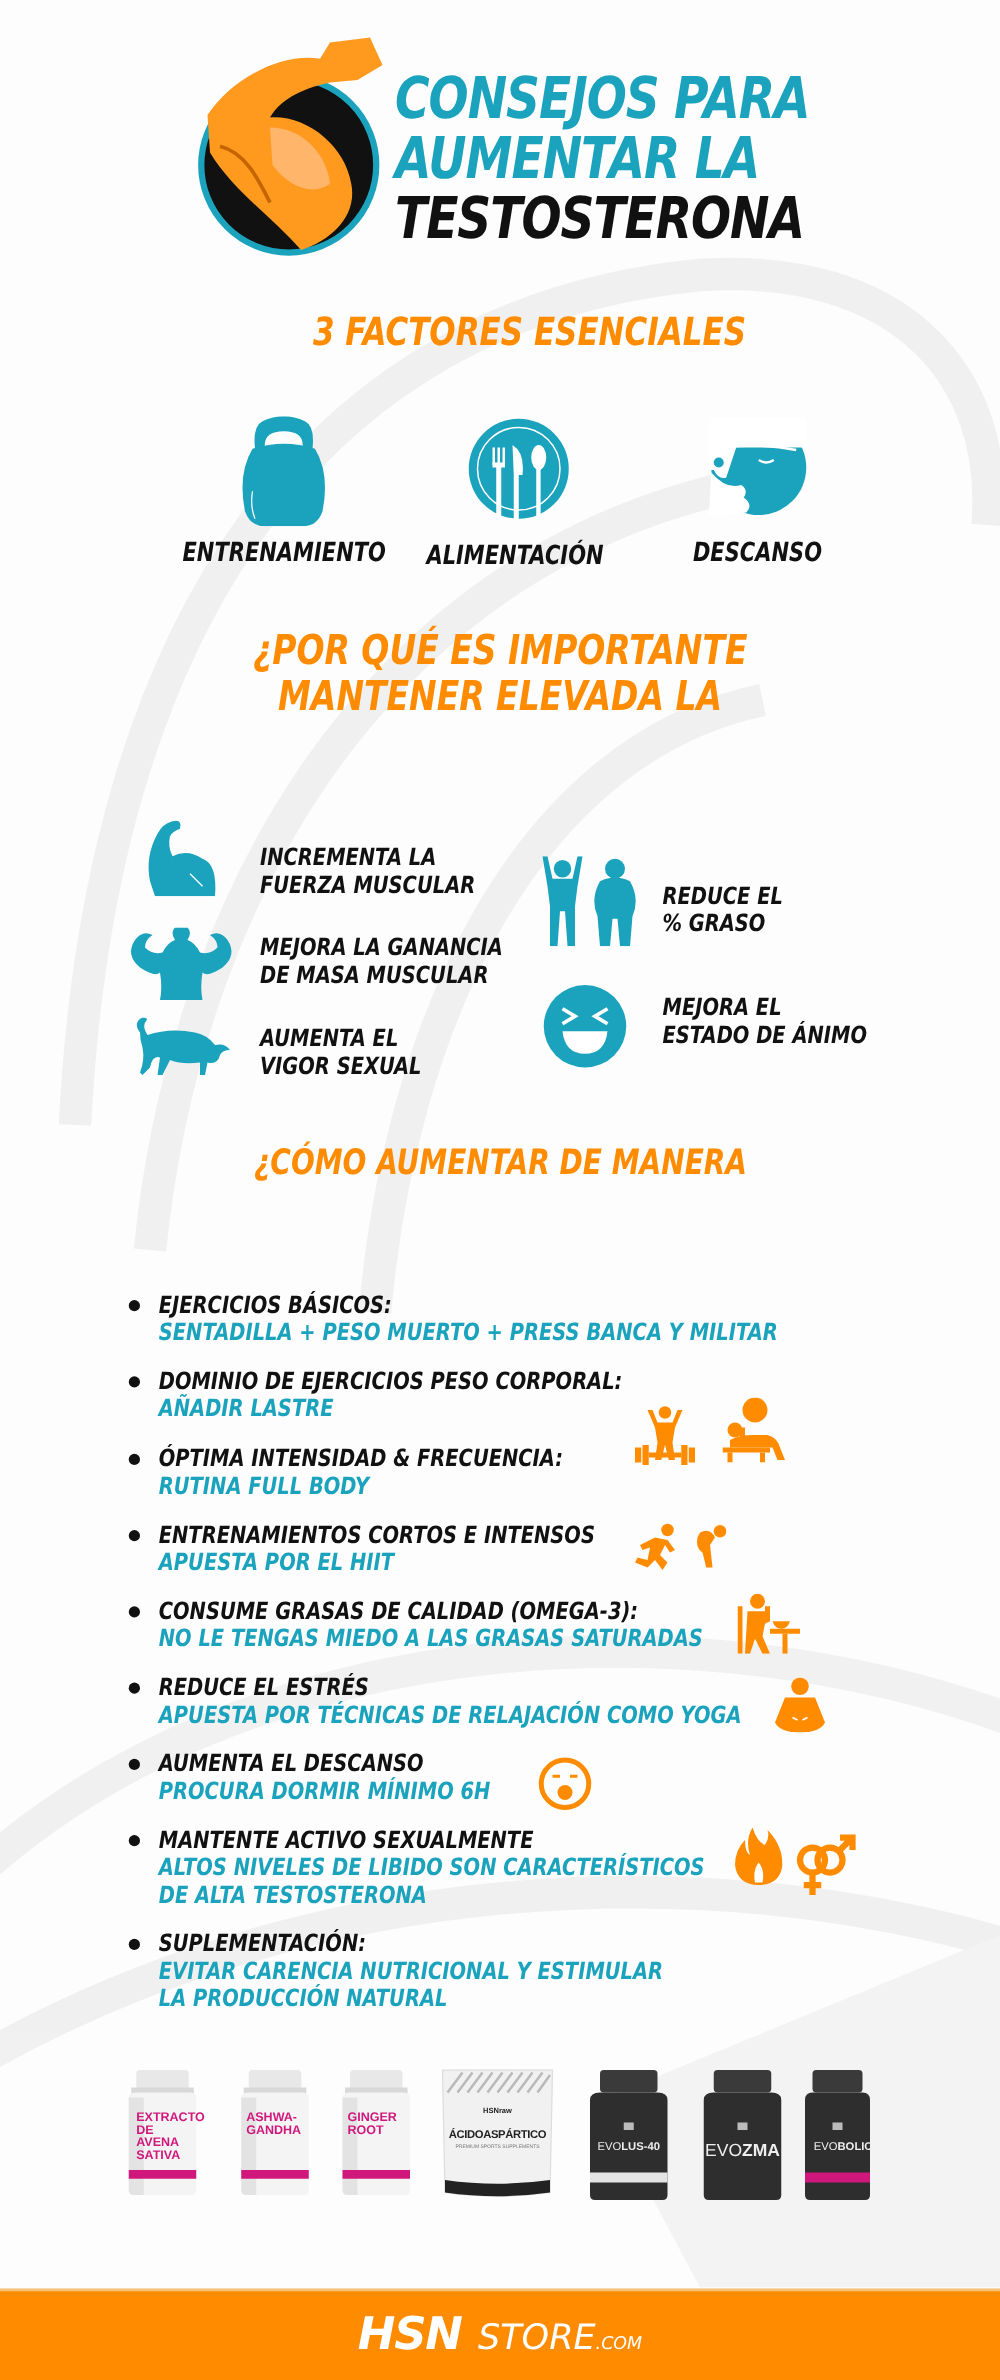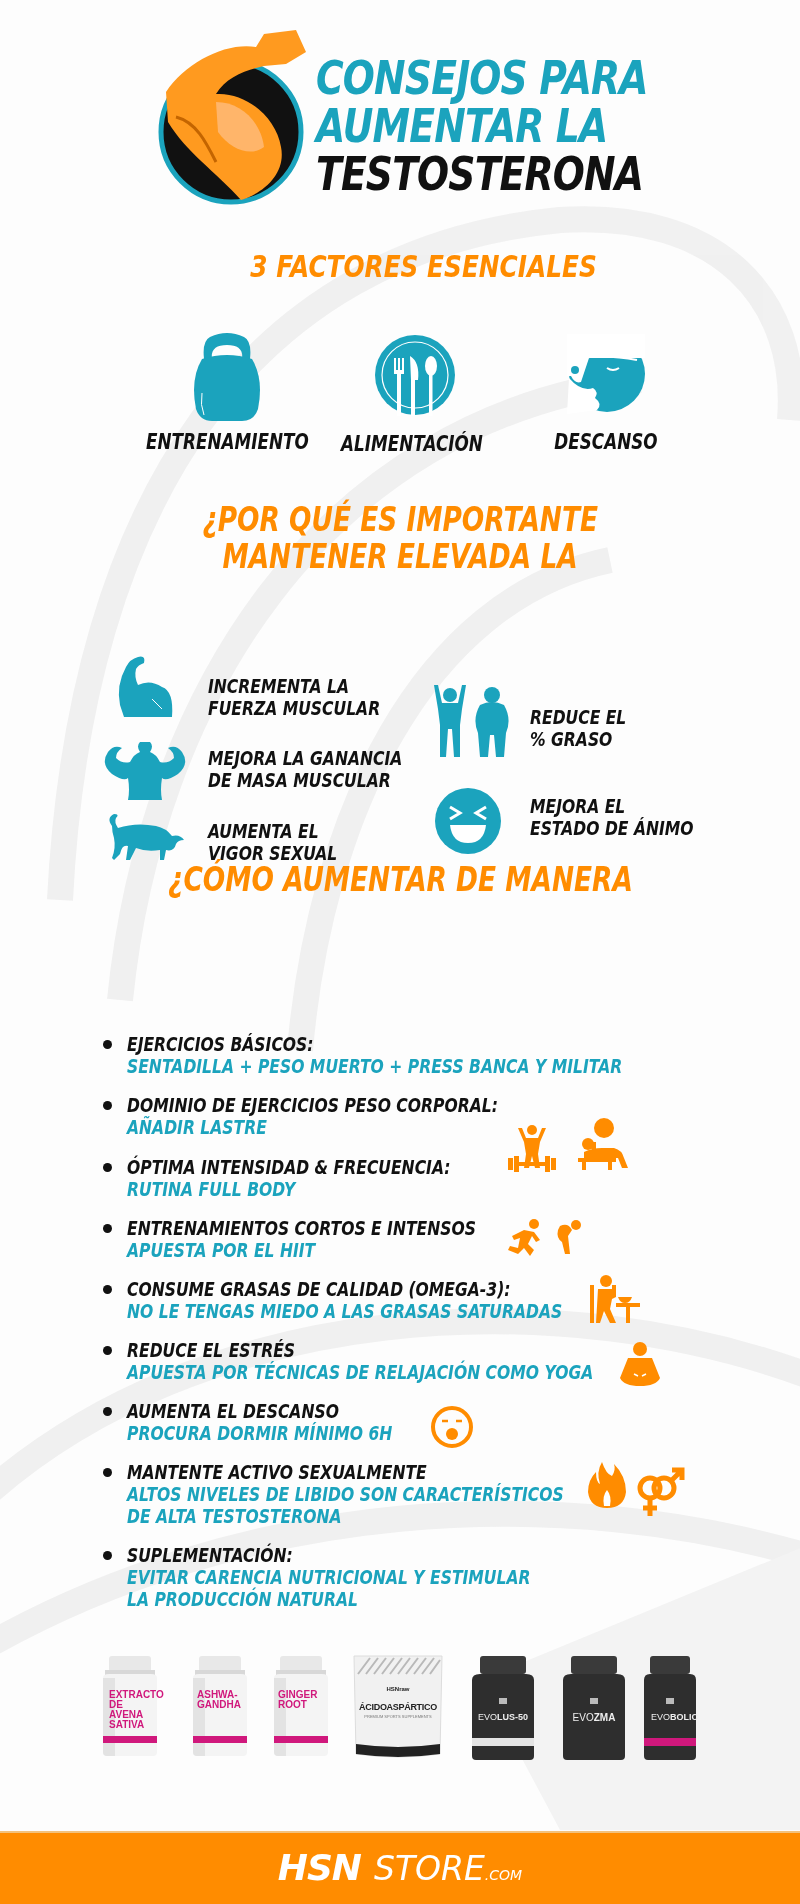--- a/index.html
+++ b/index.html
@@ -23,21 +23,21 @@
   .tip .bullet { position: absolute; left: 0; top: 7px; width: 9px; height: 9px; border-radius: 50%; background: #111; }
   .tip .t1 { position: absolute; left: 24px; top: 0; font-weight: bold; font-style: italic; font-size: 19px; line-height: 22px; color: #111; white-space: nowrap; transform: scaleX(0.82); transform-origin: left top; }
   .tip .t2 { position: absolute; left: 24px; top: 22px; font-weight: bold; font-style: italic; font-size: 19px; line-height: 22px; color: #1ba3bd; white-space: nowrap; transform: scaleX(0.82); transform-origin: left top; }
 
   .product { position: absolute; }
   .product-label { position: absolute; font-family: "Liberation Sans", sans-serif; font-weight: bold; font-size: 10px; line-height: 10px; color: #d0187c; }
 
   .footer { position: absolute; left: 0; top: 1831px; width: 800px; height: 73px; background: #ff8c00; border-top: 2px solid #f3c27d; }
   .footer-logo { position: absolute; left: 0; top: 14px; width: 800px; text-align: center; color: #fff; white-space: nowrap; }
   .footer-logo .hsn { font-family: "DejaVu Sans", sans-serif; font-weight: bold; font-style: italic; font-size: 36px; letter-spacing: -1px; }
-  .footer-logo .store { font-family: "DejaVu Sans", sans-serif; font-style: italic; font-size: 33px; letter-spacing: 0px; margin-left: 13px; }
+  .footer-logo .store { font-family: "DejaVu Sans", sans-serif; font-style: italic; font-size: 28px; letter-spacing: 0px; margin-left: 13px; }
   .footer-logo .com { font-family: "DejaVu Sans", sans-serif; font-style: italic; font-size: 14px; margin-top: 36px; }
 </style>
 </head>
 <body>
 
 <div class="page">
 
   <svg class="bg-shape" width="800" height="1830" style="left:0;top:0;">
     <g fill="none" stroke="#ececec" stroke-width="26" opacity="0.75">
       <path d="M60 900 C 80 500, 250 250, 560 220 C 720 210, 800 300, 790 420"></path>
@@ -144,21 +144,21 @@
   </div>
   <div class="benefit-text" style="left:530px;top:706px;">
     <div>REDUCE EL</div>
     <div>% GRASO</div>
   </div>
   <div class="benefit-text" style="left:530px;top:795px;">
     <div>MEJORA EL</div>
     <div>ESTADO DE ÁNIMO</div>
   </div>
 
-  <div class="section-title" style="top:862px;font-size:33px;line-height:36px;">
+  <div class="section-title" style="top:912px;font-size:28px;line-height:36px;">
     <span>¿CÓMO AUMENTAR DE MANERA</span>
   </div>
 
   <div class="tip" style="top:1033px;">
     <span class="bullet"></span>
     <div class="t1">EJERCICIOS BÁSICOS:</div>
     <div class="t2">SENTADILLA + PESO MUERTO + PRESS BANCA Y MILITAR</div>
   </div>
   <div class="tip" style="top:1094px;">
     <span class="bullet"></span>
@@ -330,30 +330,30 @@
     <div style="position:absolute;left:0;width:92px;top:60px;text-align:center;font-family:'Liberation Sans',sans-serif;font-size:4px;color:#777;">PREMIUM SPORTS SUPPLEMENTS</div>
   </div>
 
   <div class="product" style="left:470px;top:1656px;width:66px;height:104px;">
     <svg width="66" height="104" viewBox="0 0 66 104" style="position:absolute;left:0;top:0;">
       <rect x="10" y="0" width="46" height="18" rx="3" fill="#3a3a3a"></rect>
       <path d="M2 24 Q2 18 10 18 L56 18 Q64 18 64 24 L64 100 Q64 104 60 104 L6 104 Q2 104 2 100 Z" fill="#2e2e2e"></path>
       <rect x="2" y="82" width="62" height="8" fill="#e4e4e4"></rect>
       <rect x="29" y="42" width="8" height="6" fill="#bbb"></rect>
     </svg>
-    <div style="position:absolute;left:0;width:66px;top:56px;text-align:center;font-family:'Liberation Sans',sans-serif;font-size:9px;color:#eee;white-space:nowrap;"><span>EVO</span><b>LUS-50</b></div>
+    <div style="position:absolute;left:0;width:66px;top:56px;text-align:center;font-family:'Liberation Sans',sans-serif;font-size:9px;color:#eee;white-space:nowrap;"><span>EVO</span><b>LUS-40</b></div>
   </div>
 
   <div class="product" style="left:561px;top:1656px;width:66px;height:104px;">
     <svg width="66" height="104" viewBox="0 0 66 104" style="position:absolute;left:0;top:0;">
       <rect x="10" y="0" width="46" height="18" rx="3" fill="#3a3a3a"></rect>
       <path d="M2 24 Q2 18 10 18 L56 18 Q64 18 64 24 L64 100 Q64 104 60 104 L6 104 Q2 104 2 100 Z" fill="#2e2e2e"></path>
       <rect x="29" y="42" width="8" height="6" fill="#bbb"></rect>
     </svg>
-    <div style="position:absolute;left:0;width:66px;top:56px;text-align:center;font-family:'Liberation Sans',sans-serif;font-size:10px;color:#eee;white-space:nowrap;"><span>EVO</span><b>ZMA</b></div>
+    <div style="position:absolute;left:0;width:66px;top:56px;text-align:center;font-family:'Liberation Sans',sans-serif;font-size:14px;color:#eee;white-space:nowrap;"><span>EVO</span><b>ZMA</b></div>
   </div>
 
   <div class="product" style="left:642px;top:1656px;width:56px;height:104px;">
     <svg width="56" height="104" viewBox="0 0 56 104" style="position:absolute;left:0;top:0;">
       <rect x="8" y="0" width="40" height="18" rx="3" fill="#3a3a3a"></rect>
       <path d="M2 24 Q2 18 8 18 L48 18 Q54 18 54 24 L54 100 Q54 104 50 104 L6 104 Q2 104 2 100 Z" fill="#2e2e2e"></path>
       <rect x="2" y="82" width="52" height="8" fill="#d0187c"></rect>
       <rect x="24" y="42" width="8" height="6" fill="#bbb"></rect>
     </svg>
     <div style="position:absolute;left:0;width:56px;top:56px;text-align:right;font-family:'Liberation Sans',sans-serif;font-size:9px;color:#eee;white-space:nowrap;"><span>EVO</span><b>BOLIC</b></div>

